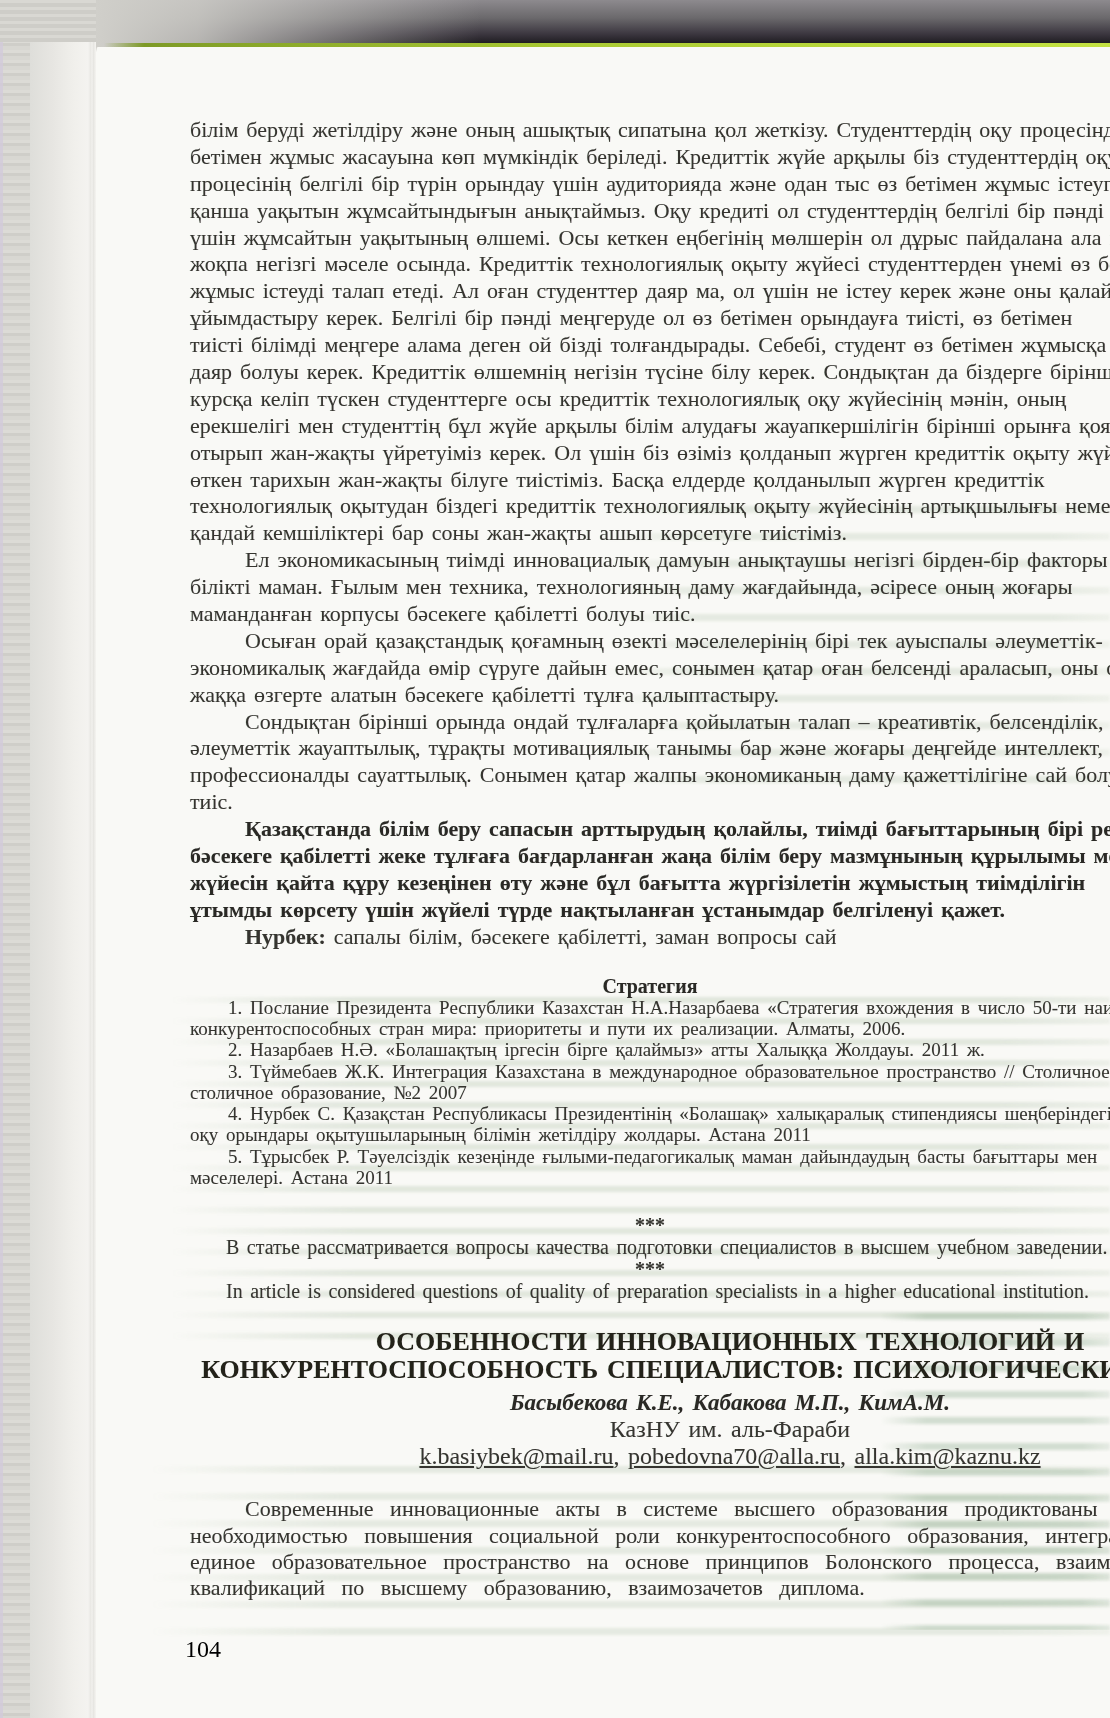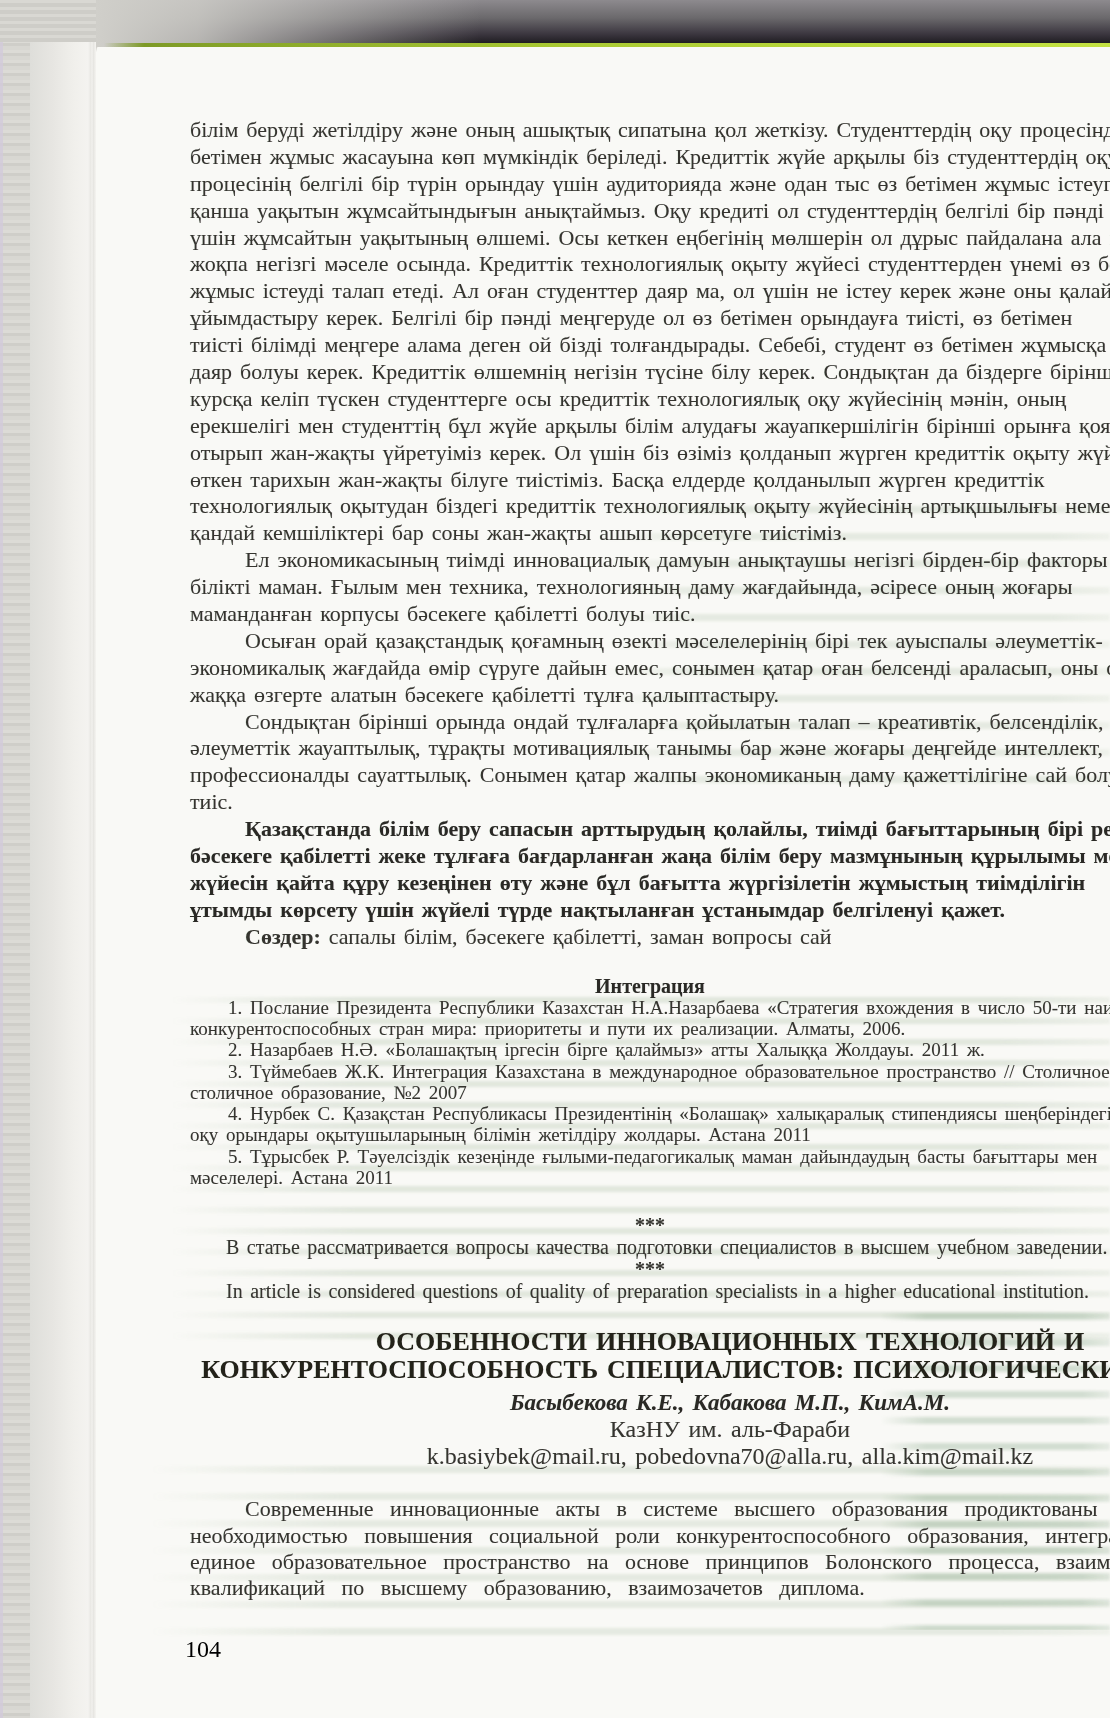--- a/index.html
+++ b/index.html
@@ -65,21 +65,21 @@
   .sep{width:920px;text-align:center;font-weight:bold;font-size:20px;line-height:22px;height:22px;}
   .sep1{margin-top:26px;}
   .abstract{white-space:nowrap;font-size:20px;line-height:22px;height:22px;text-indent:36px;}
   .title-line{width:1080px;text-align:center;white-space:nowrap;font-weight:bold;
     font-size:26px;line-height:28px;height:28px;color:#232219;}
   .title-block{margin-top:26px;}
   .authors{width:1080px;text-align:center;white-space:nowrap;font-weight:bold;font-style:italic;
     font-size:23px;line-height:26px;height:26px;margin-top:6px;color:#2a2925;}
   .affil{width:1080px;text-align:center;white-space:nowrap;font-size:24px;line-height:26px;height:26px;}
   .emails{width:1080px;text-align:center;white-space:nowrap;font-size:24px;line-height:28px;height:28px;}
-  .email{}
+  .email{text-decoration:underline;}
   #final-lines{margin-top:26px;}
   #final-lines .bl{line-height:26.3px;height:26.3px;}
   .page-number{position:absolute;left:185px;top:1636px;font-size:24px;color:#000000;}
 </style>
 </head>
 <body>
 
 <div id="canvas">
   <div class="scanner-strip"></div>
   <div class="scanner-edge-line"></div>
@@ -123,23 +123,23 @@
         <div class="bl ind">Сондықтан бірінші орында ондай тұлғаларға қойылатын талап – креативтік, белсенділік,</div>
         <div class="bl">әлеуметтік жауаптылық, тұрақты мотивациялық танымы бар және жоғары деңгейде интеллект,</div>
         <div class="bl">профессионалды сауаттылық. Сонымен қатар жалпы экономиканың даму қажеттілігіне сай болуы</div>
         <div class="bl">тиіс.</div>
         <div class="bl b ind">Қазақстанда білім беру сапасын арттырудың қолайлы, тиімді бағыттарының бірі ретінде</div>
         <div class="bl b">бәсекеге қабілетті жеке тұлғаға бағдарланған жаңа білім беру мазмұнының құрылымы мен</div>
         <div class="bl b">жүйесін қайта құру кезеңінен өту және бұл бағытта жүргізілетін жұмыстың тиімділігін</div>
         <div class="bl b">ұтымды көрсету үшін жүйелі түрде нақтыланған ұстанымдар белгіленуі қажет.</div>
       </div>
 
-    <div class="kw-line"><b>Сөздер:</b><span> сапалы білім, бәсекеге қабілетті, заман вопросы сай</span></div>
+    <div class="kw-line"><b>Нурбек:</b><span> сапалы білім, бәсекеге қабілетті, заман вопросы сай</span></div>
 
-    <div class="refs-heading">Интеграция</div>
+    <div class="refs-heading">Стратегия</div>
     <div id="ref-lines">
         <div class="rl rfirst">1. Послание Президента Республики Казахстан Н.А.Назарбаева «Стратегия вхождения в число 50-ти наиболее</div>
         <div class="rl">конкурентоспособных стран мира: приоритеты и пути их реализации. Алматы, 2006.</div>
         <div class="rl rfirst">2. Назарбаев Н.Ә. «Болашақтың іргесін бірге қалаймыз» атты Халыққа Жолдауы. 2011 ж.</div>
         <div class="rl rfirst">3. Түймебаев Ж.К. Интеграция Казахстана в международное образовательное пространство // Столичное</div>
         <div class="rl">столичное образование, №2 2007</div>
         <div class="rl rfirst">4. Нурбек С. Қазақстан Республикасы Президентінің «Болашақ» халықаралық стипендиясы шеңберіндегі жоғары</div>
         <div class="rl">оқу орындары оқытушыларының білімін жетілдіру жолдары. Астана 2011</div>
         <div class="rl rfirst">5. Тұрысбек Р. Тәуелсіздік кезеңінде ғылыми-педагогикалық маман дайындаудың басты бағыттары мен</div>
         <div class="rl">мәселелері. Астана 2011</div>
@@ -149,21 +149,21 @@
     <div class="abstract">В статье рассматривается вопросы качества подготовки специалистов в высшем учебном заведении.</div>
     <div class="sep">***</div>
     <div class="abstract">In article is considered questions of quality of preparation specialists in a higher educational institution.</div>
 
     <div class="title-block">
       <div class="title-line">ОСОБЕННОСТИ ИННОВАЦИОННЫХ ТЕХНОЛОГИЙ И</div>
       <div class="title-line">КОНКУРЕНТОСПОСОБНОСТЬ СПЕЦИАЛИСТОВ: ПСИХОЛОГИЧЕСКИЙ АСПЕКТ</div>
     </div>
     <div class="authors">Басыбекова К.Е., Кабакова М.П., КимА.М.</div>
     <div class="affil">КазНУ им. аль-Фараби</div>
-    <div class="emails" id="emails-line"><span class="email">k.basiybek@mail.ru</span>, <span class="email">pobedovna70@alla.ru</span>, <span class="email">alla.kim@mail.kz</span></div>
+    <div class="emails" id="emails-line"><span class="email">k.basiybek@mail.ru</span>, <span class="email">pobedovna70@alla.ru</span>, <span class="email">alla.kim@kaznu.kz</span></div>
 
     <div id="final-lines">
         <div class="bl wide ind">Современные инновационные акты в системе высшего образования продиктованы</div>
         <div class="bl wide">необходимостью повышения социальной роли конкурентоспособного образования, интеграцию в</div>
         <div class="bl wide">единое образовательное пространство на основе принципов Болонского процесса, взаимопризнания</div>
         <div class="bl wide">квалификаций по высшему образованию, взаимозачетов диплома.</div>
       </div>
   </div>
 
   <div class="page-number">104</div>

